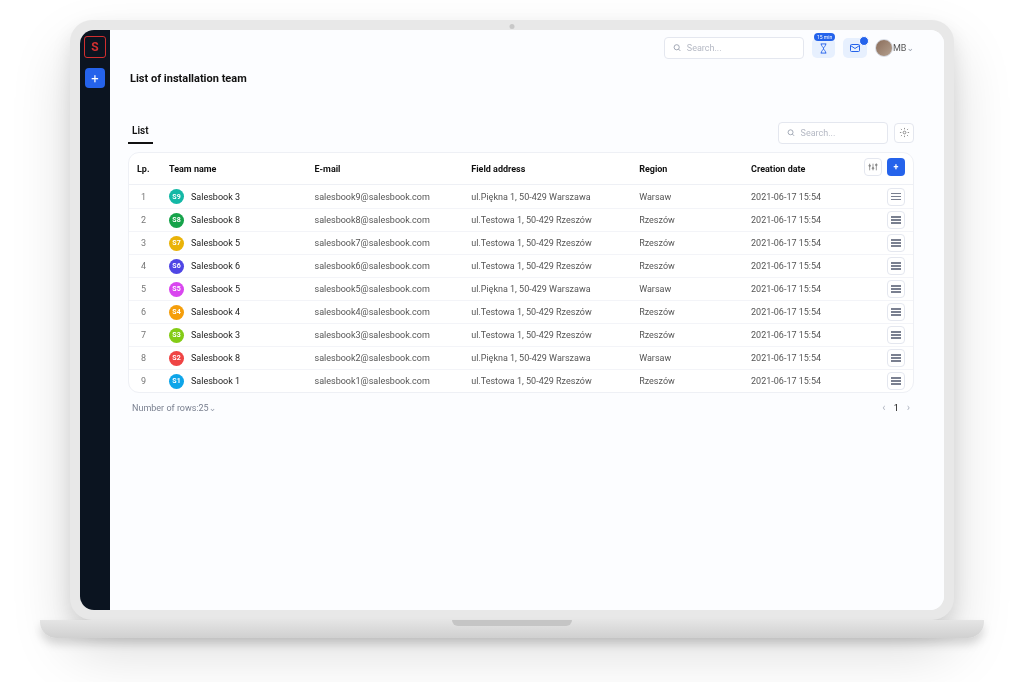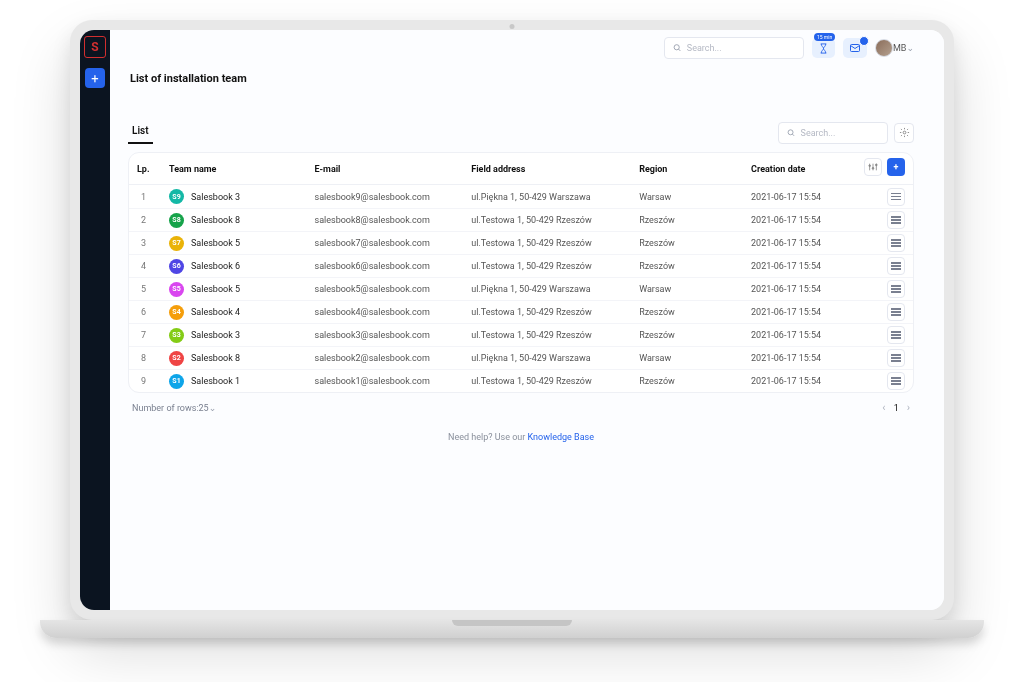--- a/index.html
+++ b/index.html
@@ -282,20 +282,17 @@
             <span>25</span>
             <span class="chev">⌄</span>
           </div>
           <div class="pager">
             <span class="pg-btn">‹</span>
             <span style="color:#111">1</span>
             <span class="pg-btn">›</span>
           </div>
         </div>
 
-        <div class="help">
-          <span>Need help? Use our </span><a href="#">Knowledge Base</a>
-        </div>
       </div>
     </div>
   </div>
 </div>
 <div class="laptop-base"></div>
 
 </body></html>

